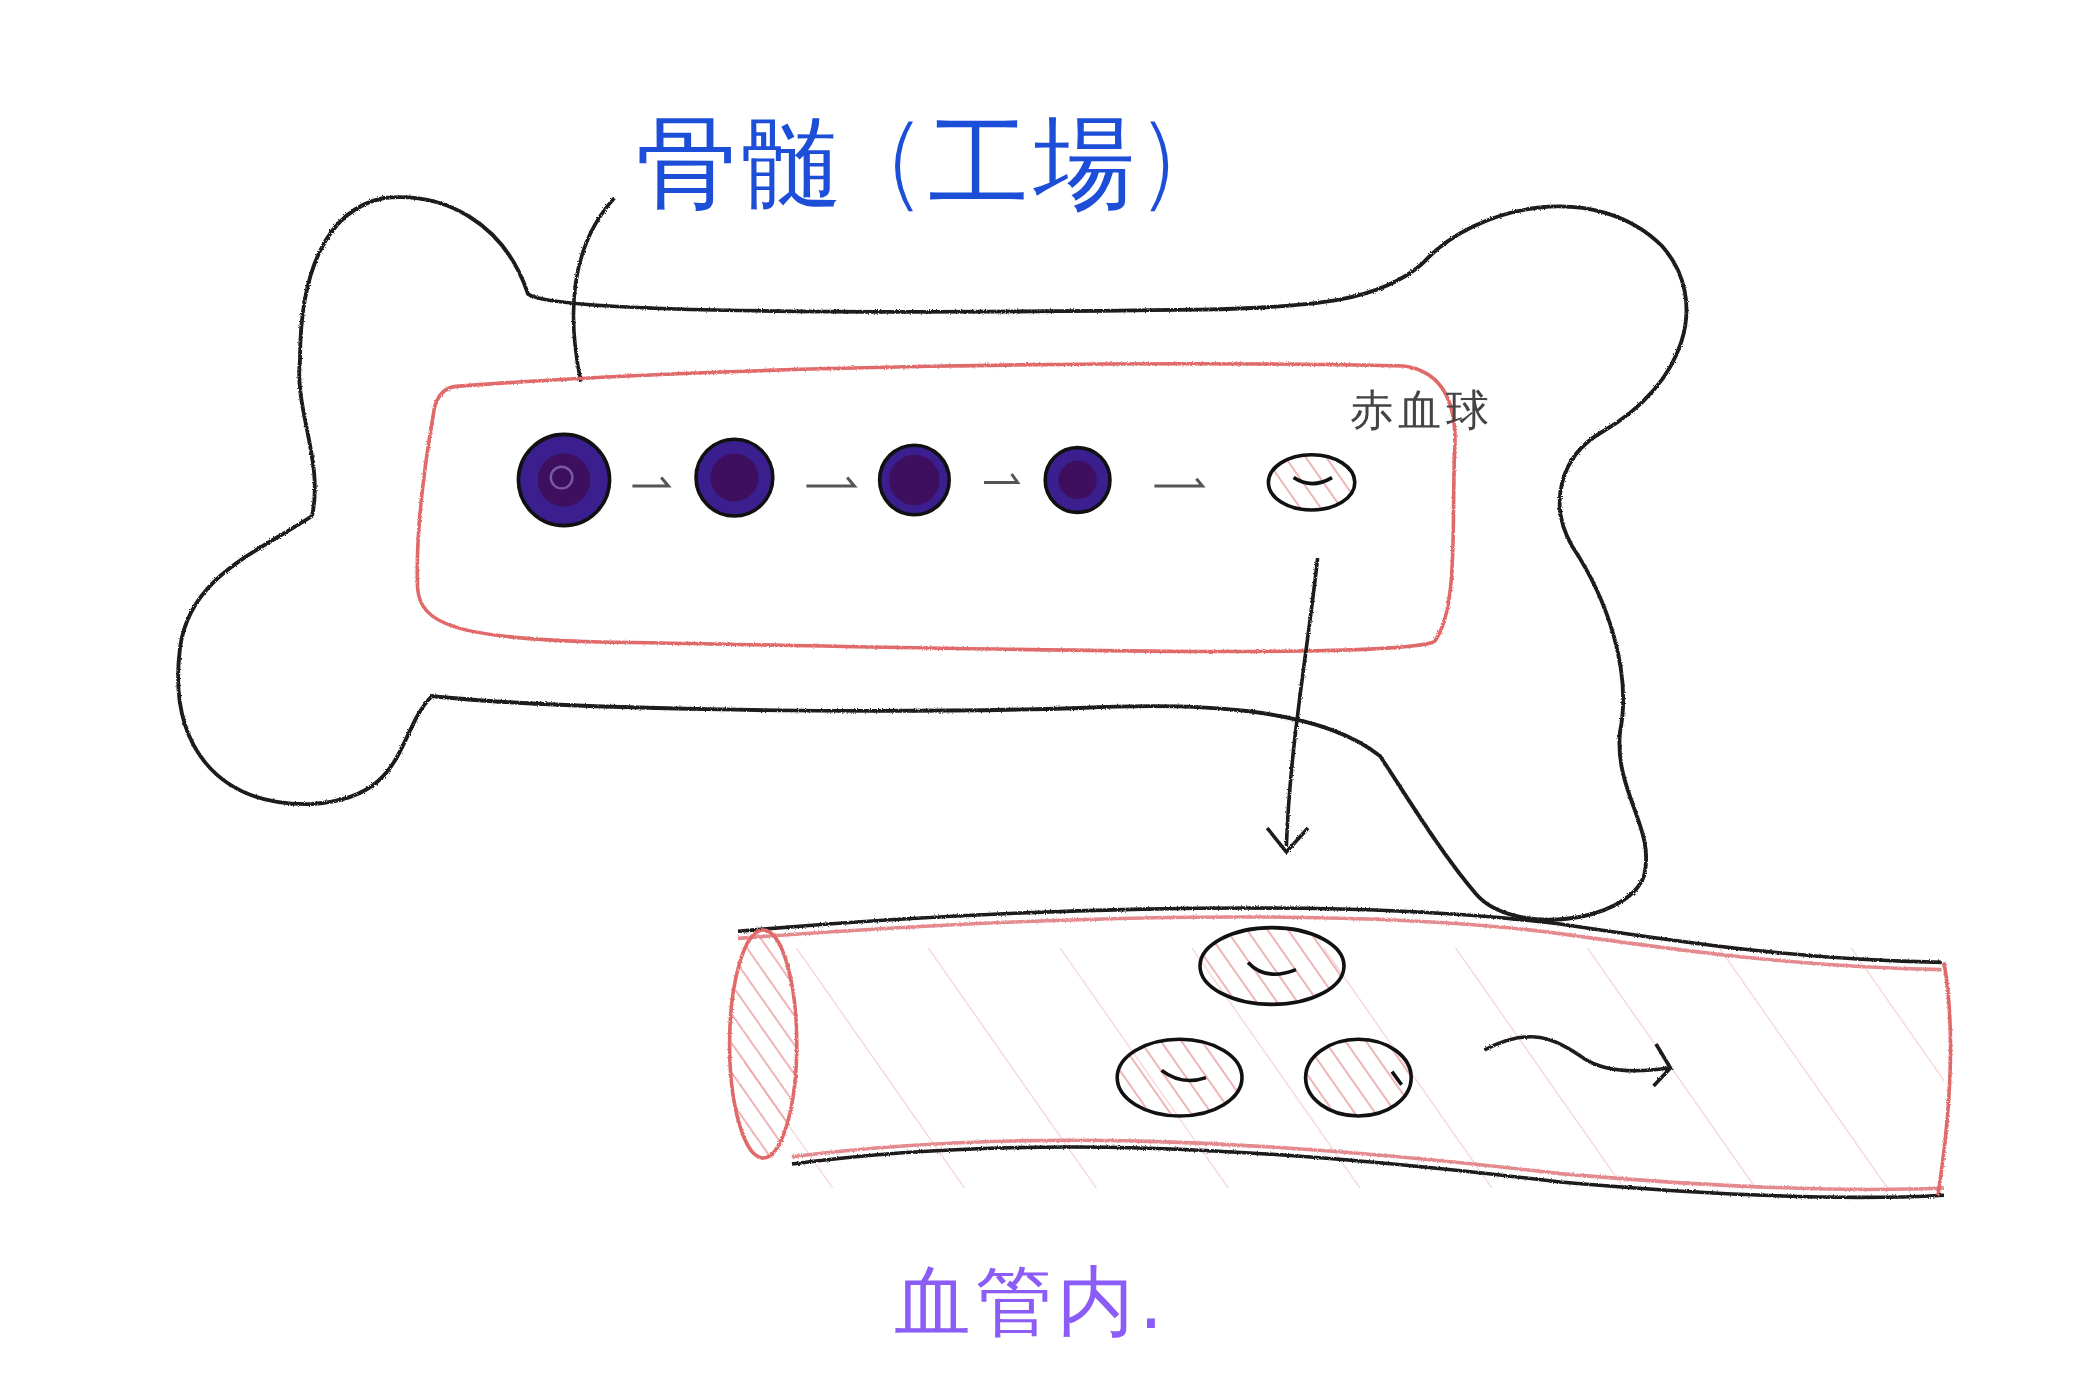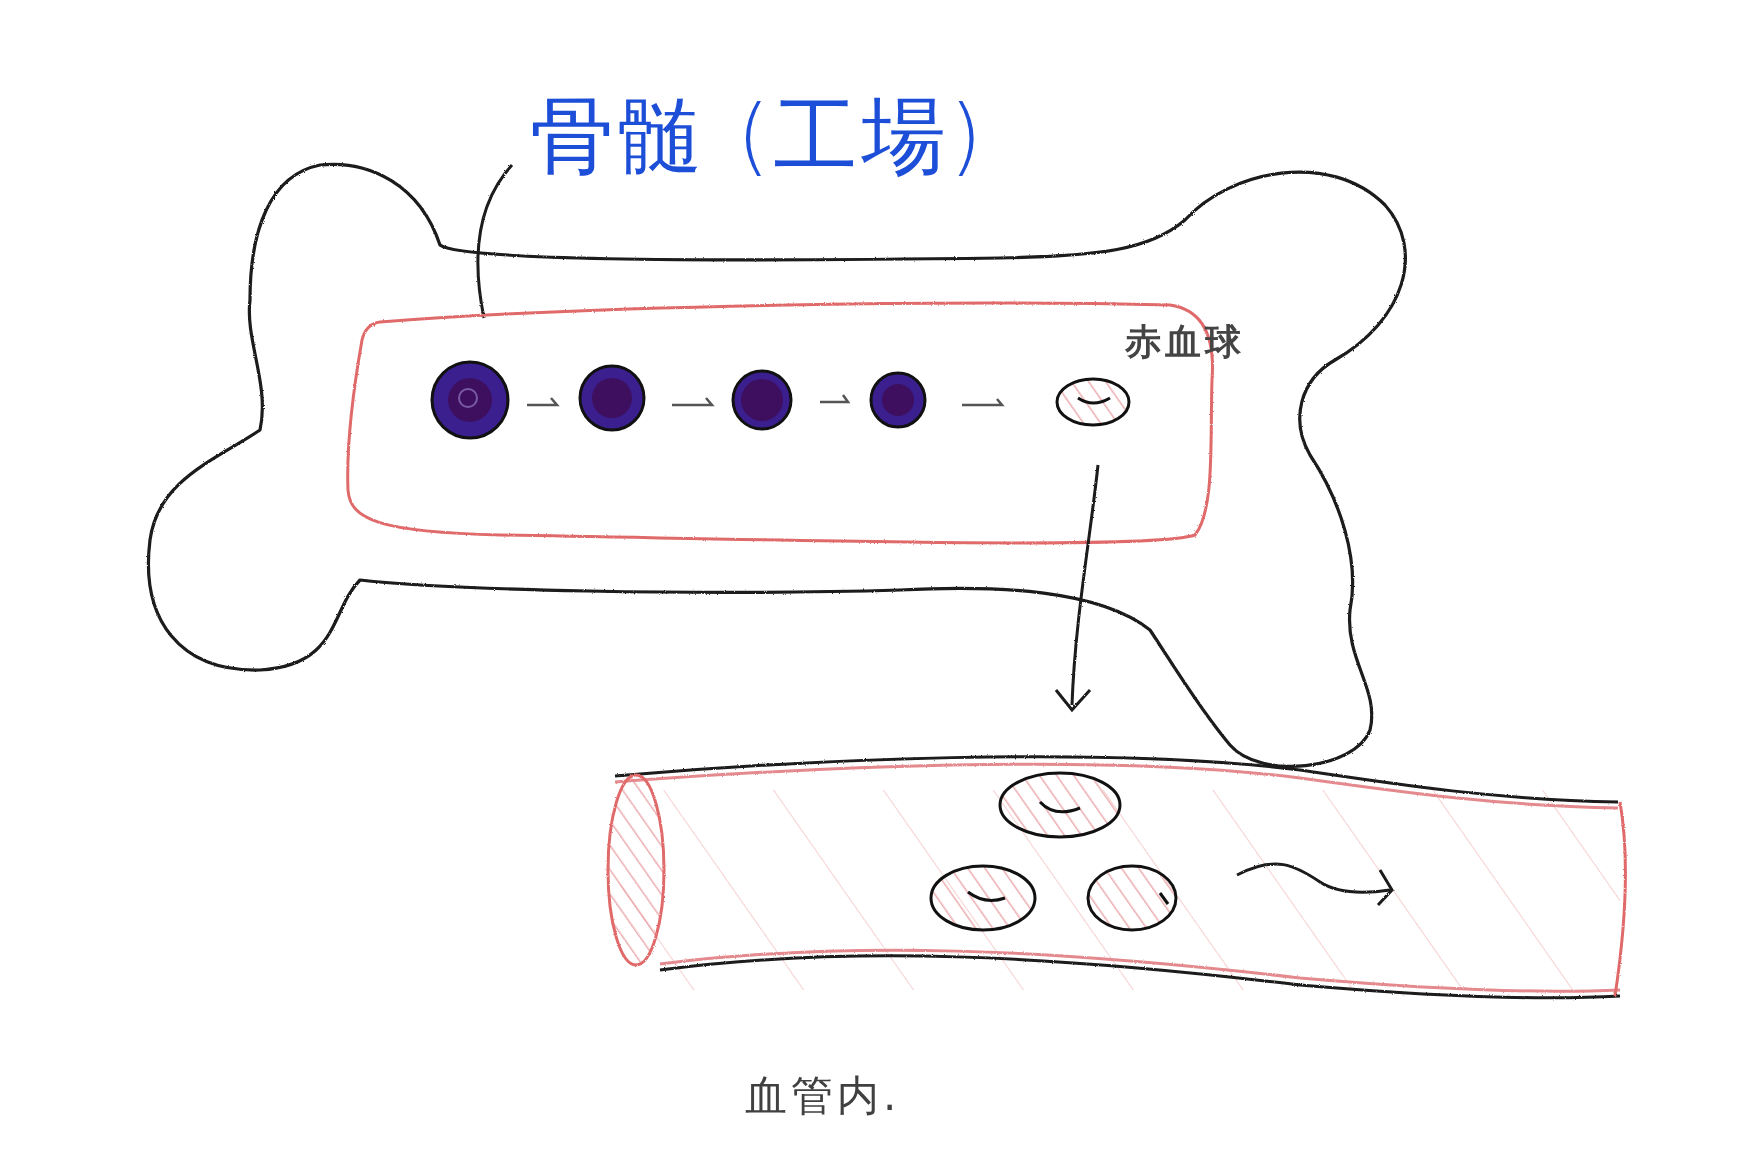--- a/index.html
+++ b/index.html
@@ -1,21 +1,21 @@
 <!DOCTYPE html>
 <html><head>
 <meta charset="utf-8">
 <style>
   html, body { margin: 0; padding: 0; background: #ffffff; }
   body { width: 1744px; height: 1152px; position: relative; overflow: hidden; font-family: "DejaVu Sans", sans-serif; }
   svg.canvas { position: absolute; left: 0; top: 0; }
   .label { position: absolute; color: #3a3a3a; white-space: nowrap; letter-spacing: 4px; }
   .title-label { left: 530px; top: 80px; font-size: 84px; font-weight: 300; color: #1d4ed8; }
-  .rbc-label { left: 1125px; top: 318px; font-size: 36px; color: #444; font-weight: bold; }
-  .vessel-label { left: 745px; top: 1068px; font-size: 42px; color: #404040; }
+  .rbc-label { left: 1125px; top: 318px; font-size: 36px; color: #444; }
+  .vessel-label { left: 745px; top: 1042px; font-size: 64px; color: #8b5cf6; }
 </style>
 </head>
 <body>
 
 <svg class="canvas" width="1744" height="1152" viewBox="0 0 1744 1152">
   <defs>
     <pattern id="hatch" patternUnits="userSpaceOnUse" width="14" height="14" patternTransform="rotate(-35)">
       <line x1="0" y1="0" x2="0" y2="14" stroke="#e48a8e" stroke-width="3" opacity="0.7"></line>
     </pattern>
     <pattern id="hatch-light" patternUnits="userSpaceOnUse" width="90" height="90" patternTransform="rotate(-35)">

